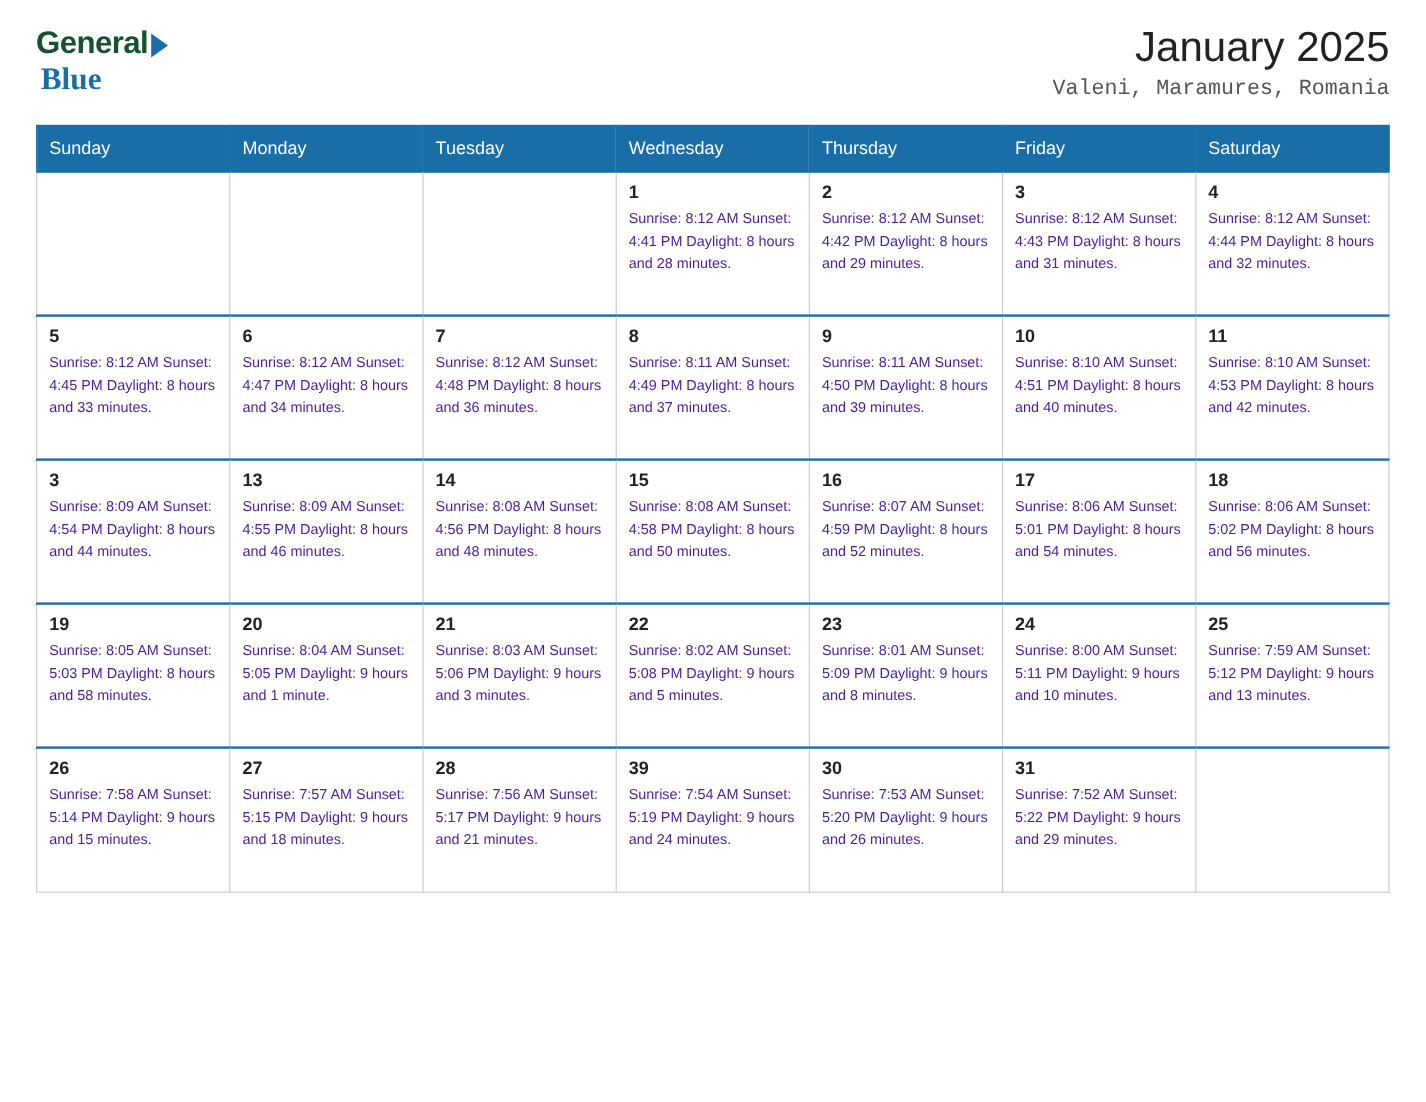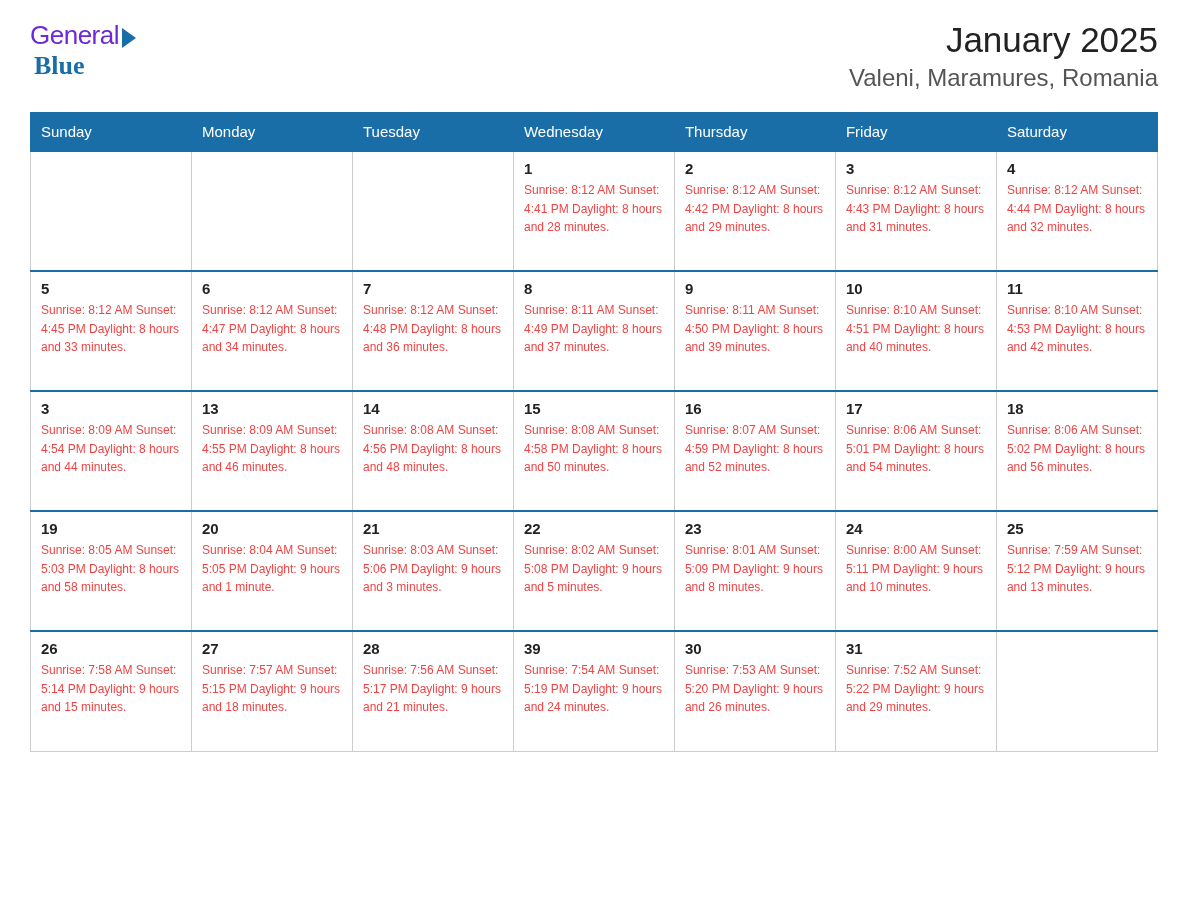--- a/index.html
+++ b/index.html
@@ -16,22 +16,22 @@
       align-items: flex-start;
       margin-bottom: 20px;
     }
     .logo {
       display: flex;
       flex-direction: column;
       align-items: flex-start;
     }
     .logo-general {
       font-size: 26px;
-      font-weight: normal;
-      color: #6d28d9;
+      font-weight: bold;
+      color: #14532d;
       letter-spacing: -0.5px;
     }
     .logo-arrow {
       width: 0;
       height: 0;
       border-left: 14px solid #1a6ea8;
       border-top: 10px solid transparent;
       border-bottom: 10px solid transparent;
       margin-left: 3px;
       margin-top: 4px;
@@ -44,23 +44,24 @@
     }
     .title-section {
       text-align: right;
     }
     .page-title {
       font-size: 35px;
       font-weight: normal;
       color: #222;
     }
     .subtitle {
-      font-size: 24px;
+      font-size: 18px;
       color: #555;
       margin-top: 4px;
+      font-family: Liberation Mono, monospace;
     }
     .calendar {
       width: 100%;
       border-collapse: collapse;
     }
     .calendar thead tr th {
       background-color: #1a6ea8;
       color: #fff;
       font-size: 15px;
       font-weight: normal;
@@ -81,21 +82,21 @@
     }
     .day-number {
       font-size: 15px;
       font-weight: bold;
       color: #222;
       display: block;
       margin-bottom: 4px;
     }
     .day-info {
       font-size: 12px;
-      color: #ef4444;
+      color: #4c1d95;
       line-height: 1.55;
     }
     .logo-line1 {
       display: flex;
       align-items: center;
     }
   </style>
 </head>
 <body>
 

